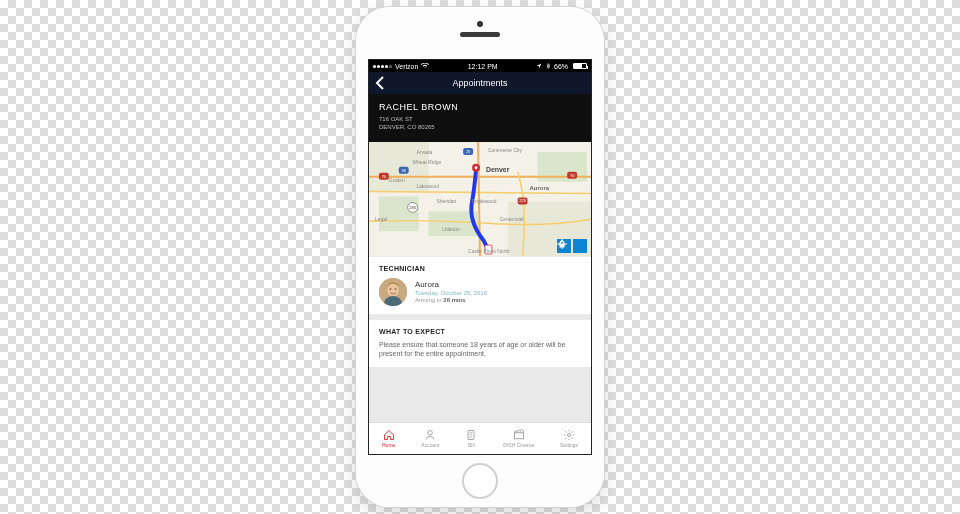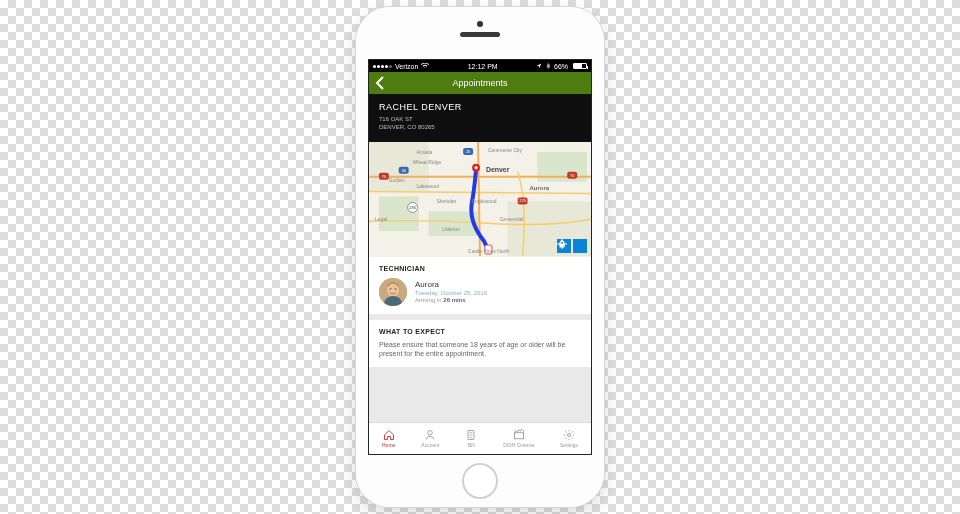--- a/index.html
+++ b/index.html
@@ -26,21 +26,21 @@
   .home-btn { position:absolute; bottom:8px; left:50%; transform:translateX(-50%);
     width:36px; height:36px; border-radius:50%; border:2px solid #d0d0d0; background:#fff; }
   .screen { position:absolute; top:52px; bottom:52px; left:12px; right:12px;
     background:#eee; overflow:hidden; border:1px solid #222; display:flex; flex-direction:column; }
   .statusbar { background:#000; color:#fff; font-size:7px; height:12px;
     display:flex; align-items:center; padding:0 4px; justify-content:space-between; }
   .statusbar .left, .statusbar .right { display:flex; align-items:center; gap:3px; }
   .dots { display:flex; gap:1px; }
   .dots span { width:3px; height:3px; border-radius:50%; background:#fff; display:block; }
   .dots span.dim { background:#666; }
-  .navbar { background:#4d7c0f; color:#fff; text-align:center; font-size:9px;
+  .navbar { background:#0f172a; color:#fff; text-align:center; font-size:9px;
     height:22px; position:relative; display:flex; align-items:center; justify-content:center; }
   .back { position:absolute; left:6px; top:4px; }
   .header { background:#0f0f0f; color:#fff; padding:8px 10px 10px; }
   .header .name { font-size:9px; letter-spacing:.5px; font-weight:300; }
   .header .addr { font-size:6px; color:#bcbcbc; margin-top:4px; line-height:1.3; }
   .content { flex:1; background:#e9e9e9; overflow-y:auto; font-size:8px; }
   .map { height:115px; background:#f2efe6; position:relative; overflow:hidden; }
   .map svg { position:absolute; inset:0; }
   .map-btns { position:absolute; right:4px; bottom:4px; display:flex; gap:2px; }
   .map-btn { width:14px; height:14px; background:#0b84d4; display:flex;
@@ -111,21 +111,21 @@
     </div>
 
     <div class="navbar">
       <svg class="back" width="10" height="14" viewBox="0 0 10 14">
         <path d="M8 1 L2 7 L8 13" stroke="#fff" stroke-width="2" fill="none"></path>
       </svg>
       <span>Appointments</span>
     </div>
 
     <div class="header">
-      <div class="name">RACHEL DENVER</div>
+      <div class="name">RACHEL BROWN</div>
       <div class="addr">
         <div>716 OAK ST</div>
         <div>DENVER, CO 80265</div>
       </div>
     </div>
 
     <div class="content">
 
       <div class="map">
         <svg viewBox="0 0 224 115">

